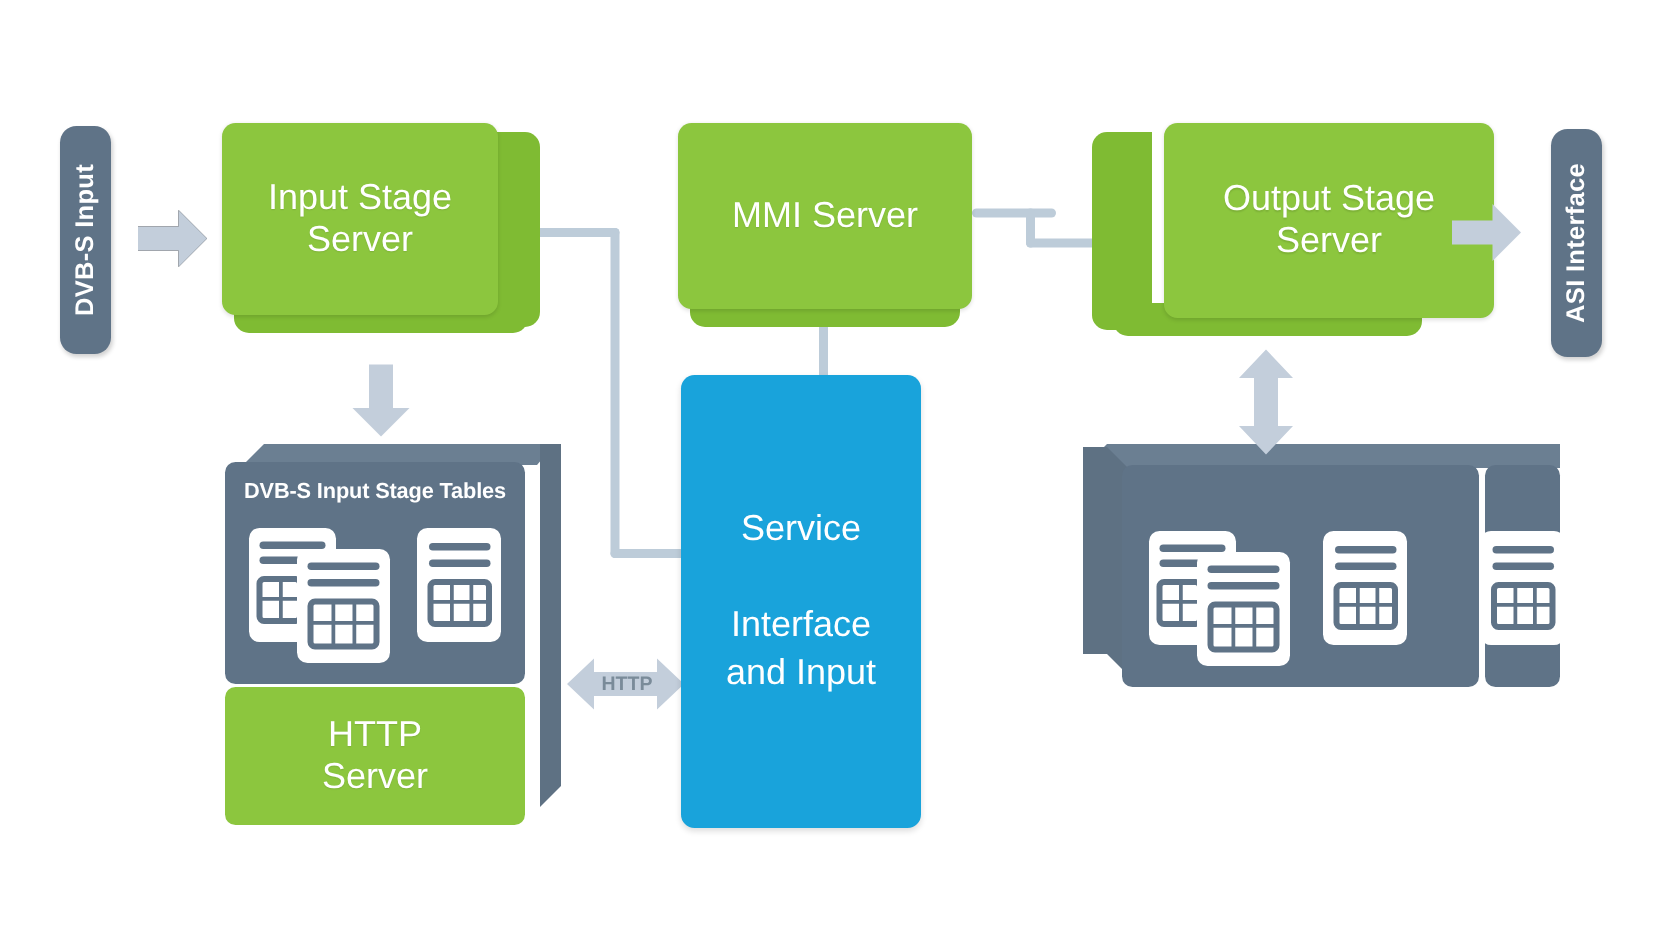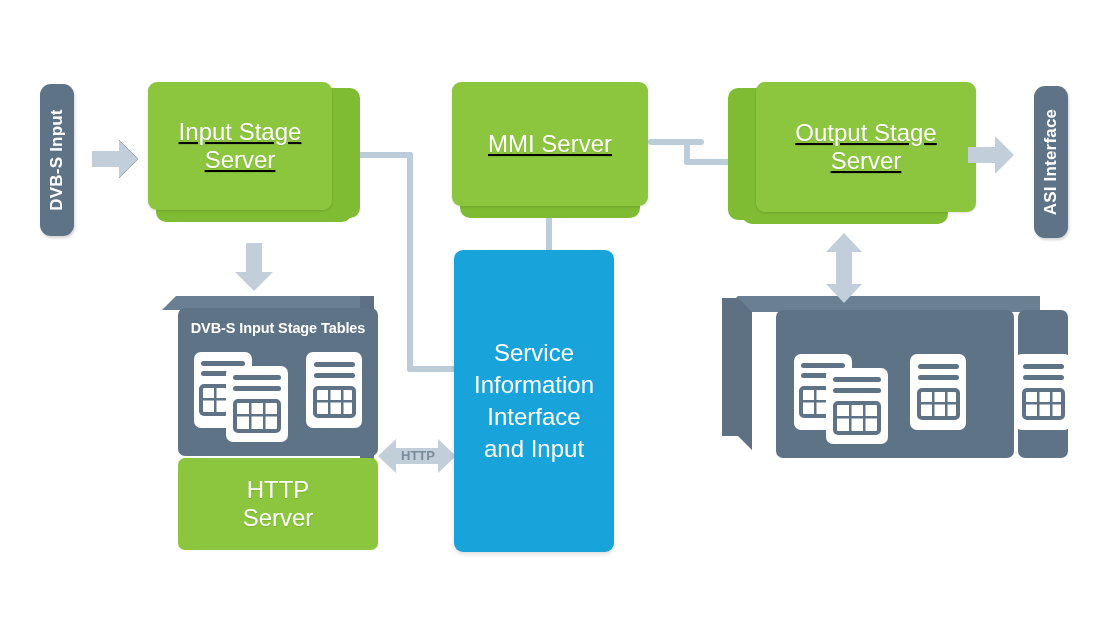--- a/index.html
+++ b/index.html
@@ -48,21 +48,20 @@
   }
   .server .face {
     position: absolute;
     background: #8cc63e;
     border-radius: 9px;
     box-shadow: 0 1px 3px rgba(0,0,0,0.13);
     display: flex;
     align-items: center;
     justify-content: center;
     z-index: 3;
-    text-decoration: underline;
   }
   .server .side {
     position: absolute;
     background: #7fbb33;
     border-radius: 0 10px 10px 0;
     z-index: 2;
   }
   .server .side-left {
     border-radius: 10px 0 0 10px;
   }
@@ -95,21 +94,20 @@
     position: absolute;
     background: #5e7183;
     z-index: 1;
   }
   .tables .panel {
     position: absolute;
     background: #5f7387;
     border-radius: 7px;
     z-index: 3;
     overflow: hidden;
-    margin-left: 28px;
   }
   .tables .panel.green {
     background: #8cc63e;
     display: flex;
     align-items: center;
     justify-content: center;
   }
   .tables-title {
     color: #ffffff;
     font-size: 14.5px;
@@ -268,30 +266,30 @@
     <div class="face" style="left:0px; top:0px; width:196px; height:124px;">
       <div class="server-label">
         <span>MMI Server</span>
       </div>
     </div>
   </div>
 
   <div class="bluebox" style="left:454px; top:250px; width:160px; height:302px;">
     <div class="bluebox-label">
       <span>Service</span><br>
-      <span>Information</span><br>
+      <br>
       <span>Interface</span><br>
       <span>and Input</span>
     </div>
   </div>
 
   <div class="server" style="left:728px; top:82px; width:228px; height:142px;">
     <div class="side side-left" style="left:0px; top:6px; width:40px; height:132px;"></div>
     <div class="bottom" style="left:14px; top:120px; width:206px; height:22px;"></div>
-    <div class="face" style="left:28px; top:0px; width:220px; height:130px;">
+    <div class="face" style="left:48px; top:0px; width:220px; height:130px;">
       <div class="server-label">
         <span>Output Stage</span><br>
         <span>Server</span>
       </div>
     </div>
   </div>
 
   <div class="arrow" style="left:968px; top:134px; width:48px; height:42px;">
     <svg width="48" height="42" viewBox="0 0 48 42">
       <path d="M0,13 L27,13 L27,2 L46,21 L27,40 L27,29 L0,29 Z" fill="#c3cedb"></path>

